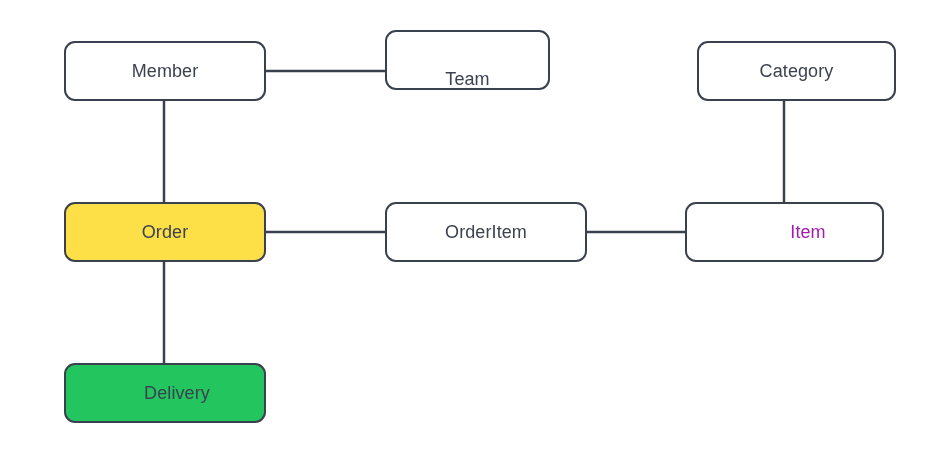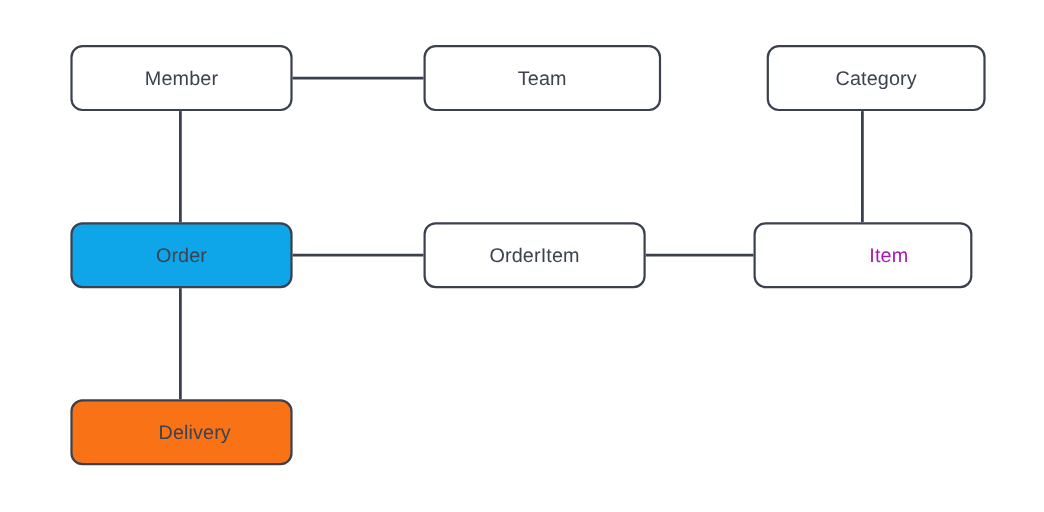--- a/index.html
+++ b/index.html
@@ -56,32 +56,32 @@
       <line x1="164" y1="101" x2="164" y2="202" stroke="#3a404d" stroke-width="2.5" stroke-linecap="butt"></line>
       <line x1="266" y1="232" x2="385" y2="232" stroke="#3a404d" stroke-width="2.5" stroke-linecap="butt"></line>
       <line x1="587" y1="232" x2="685" y2="232" stroke="#3a404d" stroke-width="2.5" stroke-linecap="butt"></line>
       <line x1="784" y1="101" x2="784" y2="202" stroke="#3a404d" stroke-width="2.5" stroke-linecap="butt"></line>
       <line x1="164" y1="262" x2="164" y2="363" stroke="#3a404d" stroke-width="2.5" stroke-linecap="butt"></line>
     </svg>
   <div id="nodes">
       <div class="node" style="left: 64px; top: 41px; width: 202px; height: 60px; border-color: rgb(58, 64, 77); background: rgb(255, 255, 255); border-width: 2.5px; border-radius: 11px;">
         <span class="node-label" style="color: rgb(60, 66, 80);">Member</span>
       </div>
-      <div class="node" style="left: 385px; top: 41px; width: 216px; height: 60px; border-color: rgb(58, 64, 77); background: rgb(255, 255, 255); border-width: 2.5px; border-radius: 11px;">
+      <div class="node" style="left: 385px; top: 30px; width: 165px; height: 60px; border-color: rgb(58, 64, 77); background: rgb(255, 255, 255); border-width: 2.5px; border-radius: 11px; align-items: flex-end;">
         <span class="node-label" style="color: rgb(60, 66, 80);">Team</span>
       </div>
       <div class="node" style="left: 685px; top: 41px; width: 199px; height: 60px; border-color: rgb(58, 64, 77); background: rgb(255, 255, 255); border-width: 2.5px; border-radius: 11px; margin-left: 12px;">
         <span class="node-label" style="color: rgb(60, 66, 80);">Category</span>
       </div>
-      <div class="node" style="left: 64px; top: 202px; width: 202px; height: 60px; border-color: rgb(58, 64, 77); background: #0ea5e9; border-width: 2.5px; border-radius: 11px;">
+      <div class="node" style="left: 64px; top: 202px; width: 202px; height: 60px; border-color: rgb(58, 64, 77); background: #fde047; border-width: 2.5px; border-radius: 11px;">
         <span class="node-label" style="color: rgb(60, 66, 80);">Order</span>
       </div>
       <div class="node" style="left: 385px; top: 202px; width: 202px; height: 60px; border-color: rgb(58, 64, 77); background: rgb(255, 255, 255); border-width: 2.5px; border-radius: 11px; text-align: right;">
         <span class="node-label" style="color: rgb(60, 66, 80);">OrderItem</span>
       </div>
       <div class="node" style="left: 685px; top: 202px; width: 199px; height: 60px; border-color: rgb(58, 64, 77); background: rgb(255, 255, 255); border-width: 2.5px; border-radius: 11px;">
         <span class="node-label" style="color: #a21caf; margin-left: 47px;">Item</span>
       </div>
-      <div class="node" style="left: 64px; top: 363px; width: 202px; height: 60px; border-color: rgb(58, 64, 77); background: #f97316; border-width: 2.5px; border-radius: 11px; padding-left: 24px;">
+      <div class="node" style="left: 64px; top: 363px; width: 202px; height: 60px; border-color: rgb(58, 64, 77); background: #22c55e; border-width: 2.5px; border-radius: 11px; padding-left: 24px;">
         <span class="node-label" style="color: rgb(60, 66, 80);">Delivery</span>
       </div>
     </div>
 </div>
 
 </body></html>

